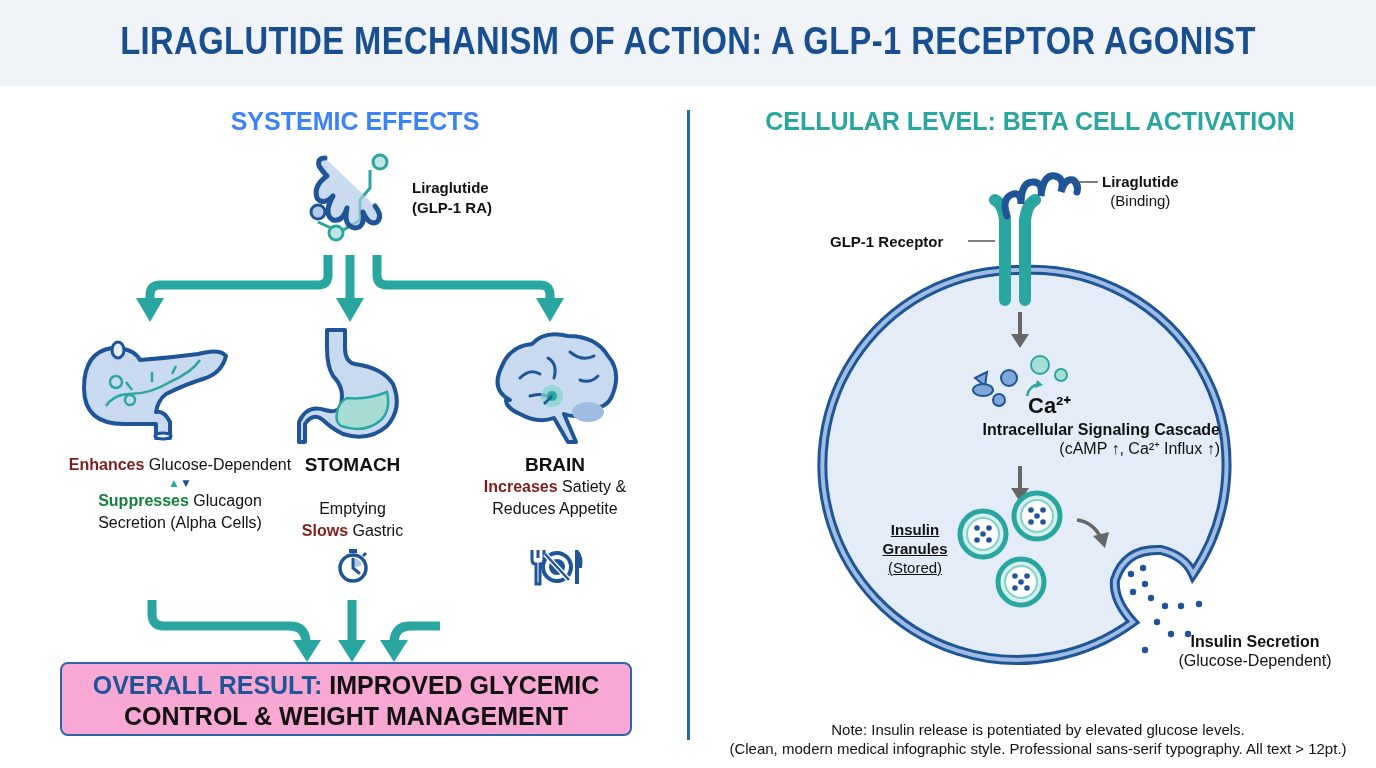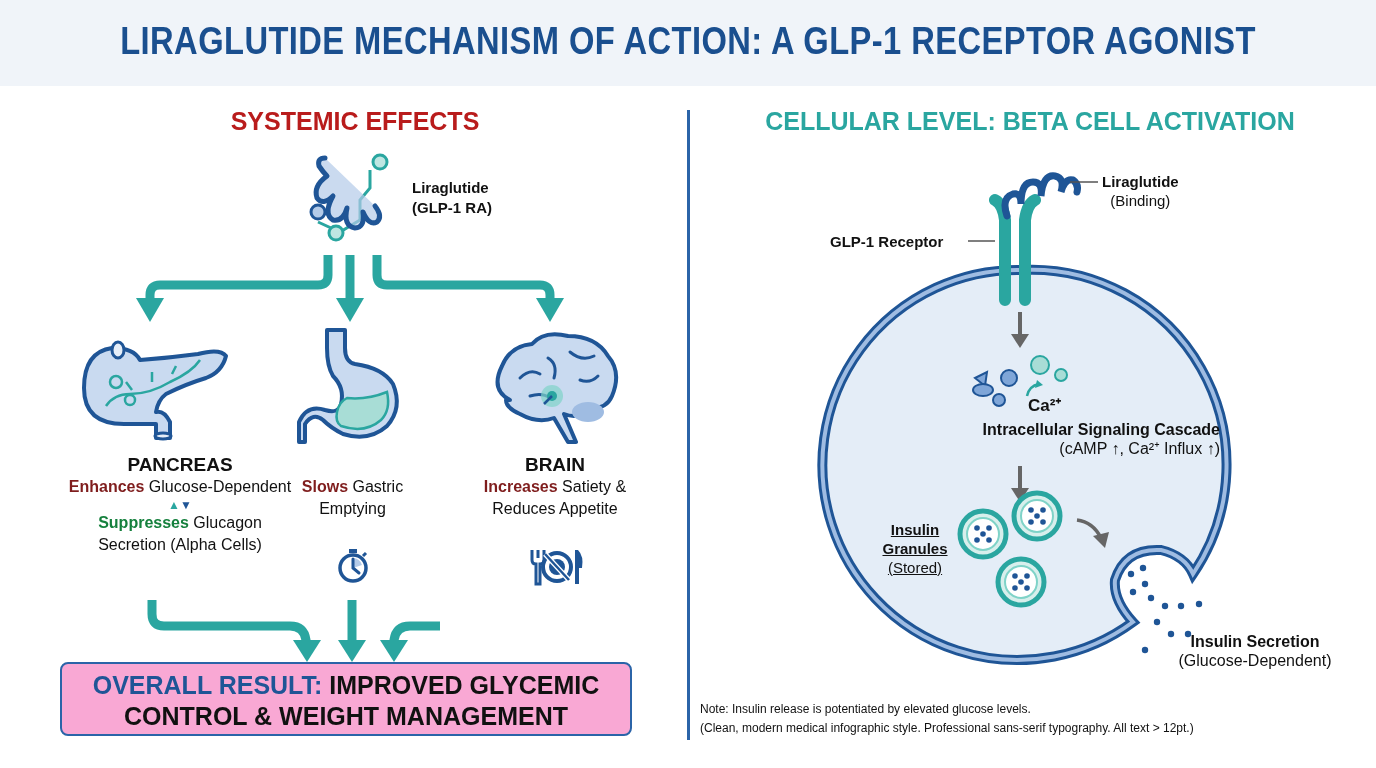--- a/index.html
+++ b/index.html
@@ -4,32 +4,32 @@
 <style>
   html, body { margin:0; padding:0; }
   body { width:1376px; height:768px; background:#ffffff; position:relative; overflow:hidden;
          font-family:"Liberation Sans", sans-serif; color:#111; }
   .abs { position:absolute; }
   .header { left:0; top:0; width:1376px; height:86px; background:#f0f4f9; }
   .title { left:0; top:20px; width:1376px; text-align:center; font-size:38px; font-weight:bold;
            color:#1a4f8f; letter-spacing:0.5px; transform:scaleX(0.86); transform-origin:center; white-space:nowrap; }
   .divider { left:687px; top:110px; width:3px; height:630px; background:#2b64a8; }
   .sec-title { font-size:25px; font-weight:bold; white-space:nowrap; text-align:center; }
-  .sec-left { left:180px; top:107px; width:350px; color:#b91c1c; }
+  .sec-left { left:180px; top:107px; width:350px; color:#3b82f6; }
   .sec-right { left:720px; top:107px; width:620px; color:#2aa6a0; }
   .lbl { font-size:15px; font-weight:bold; text-align:left; line-height:20px; white-space:nowrap; }
   .organ-name { font-size:19px; font-weight:bold; text-align:center; white-space:nowrap; line-height:22px; }
   .organ-sub { font-size:16px; font-weight:bold; text-align:center; white-space:nowrap; line-height:22px; }
   .effect { font-size:16px; text-align:center; line-height:22px; white-space:nowrap; }
   .blue { color:#7f1d1d; font-weight:bold;margin-top:48px; }
   .teal { color:#15803d; font-weight:bold; }
   .result-box { left:60px; top:662px; width:572px; height:74px; background:#f9a8d4; border:2px solid #2b64a8;
                 border-radius:8px; box-sizing:border-box; text-align:center; font-size:25px; font-weight:bold;
                 line-height:31px; padding-top:6px; }
-  .note { left:700px; top:700px; width:676px; font-size:12px; line-height:19px; white-space:nowrap; }
+  .note { left:700px; top:720px; width:676px; text-align:center; font-size:15px; line-height:19px; white-space:nowrap; }
   .cell-lbl { font-size:15px; line-height:19px; white-space:nowrap; }
   svg { position:absolute; overflow:visible; }
 </style>
 </head>
 <body>
 
 <div class="abs header"></div>
 <div class="abs title">LIRAGLUTIDE MECHANISM OF ACTION: A GLP-1 RECEPTOR AGONIST</div>
 <div class="abs divider"></div>
 
@@ -75,31 +75,31 @@
 <svg style="left:490px;top:330px" width="130" height="112" viewBox="0 0 130 112">
   <path d="M20 70 q-20 -10 -8 -34 q8 -20 30 -22 q12 -14 36 -8 q28 0 40 20 q14 16 4 40 q-6 14 -24 12 q-8 12 -24 6 l12 28 h-8 l-14 -24 q-16 6 -34 -4 q-14 -6 -14 -14 z" fill="#c9daf0" stroke="#1f5596" stroke-width="4" stroke-linejoin="round"></path>
   <path d="M30 48 q10 -10 20 -4 M58 28 q10 6 6 20 M80 22 q12 10 24 4 M90 50 q10 4 18 -4 M40 66 q12 -4 20 2" fill="none" stroke="#1f5596" stroke-width="3" stroke-linecap="round"></path>
   <ellipse cx="98" cy="82" rx="16" ry="10" fill="#9fbce2"></ellipse>
   <circle cx="62" cy="66" r="11" fill="#7fd3c8" fill-opacity="0.7"></circle>
   <circle cx="62" cy="66" r="5" fill="#2aa6a0"></circle>
   <path d="M62 66 l-8 8" stroke="#1f5596" stroke-width="2.5"></path>
 </svg>
 
 <div class="abs" style="left:30px;top:454px;width:300px;">
-  <div class="organ-name">PANCREAS</div>
   <div class="effect"><span class="blue">Enhances</span><span> Glucose-Dependent</span></div>
   <div style="text-align:center;height:14px;line-height:14px;font-size:12px;"><span style="color:#2aa6a0">▲</span><span style="color:#1f5596">▼</span></div>
   <div class="effect"><span class="teal">Suppresses</span><span> Glucagon</span></div>
   <div class="effect">Secretion (Alpha Cells)</div>
 </div>
 
 <div class="abs" style="left:250px;top:454px;width:205px;">
+  <div class="organ-name">STOMACH</div>
   <div style="height:22px"></div>
+  <div class="effect">Emptying</div>
   <div class="effect"><span class="blue">Slows</span><span> Gastric</span></div>
-  <div class="effect">Emptying</div>
 </div>
 <svg style="left:336px;top:548px" width="34" height="36" viewBox="0 0 34 36">
   <rect x="13" y="1" width="8" height="4" fill="#1f5596"></rect>
   <line x1="27" y1="8" x2="30" y2="5" stroke="#1f5596" stroke-width="3"></line>
   <circle cx="17" cy="20" r="13" fill="none" stroke="#1f5596" stroke-width="3.5"></circle>
   <path d="M17 20 V10 A10 10 0 0 1 26 17 Z" fill="#b4cbe8"></path>
   <path d="M17 11 V20 L23 25" fill="none" stroke="#1f5596" stroke-width="3" stroke-linecap="round"></path>
 </svg>
 
 <div class="abs" style="left:455px;top:454px;width:200px;">
@@ -206,21 +206,21 @@
       <circle cx="373" cy="474" r="3.2"></circle>
       <circle cx="330" cy="490" r="3.2"></circle>
   </g>
 </svg>
 
 <div class="abs cell-lbl" style="left:1102px;top:172px;text-align:center;">
   <div style="font-weight:bold">Liraglutide</div>
   <div>(Binding)</div>
 </div>
 <div class="abs cell-lbl" style="left:830px;top:232px;font-weight:bold;">GLP-1 Receptor</div>
-<div class="abs cell-lbl" style="left:1028px;top:396px;font-weight:bold;font-size:17px;">Ca²⁺</div>
+<div class="abs cell-lbl" style="left:1028px;top:396px;font-weight:bold;font-size:22px;">Ca²⁺</div>
 <div class="abs cell-lbl" style="left:820px;top:420px;width:400px;text-align:right;">
   <div style="font-weight:bold;font-size:16px">Intracellular Signaling Cascade</div>
   <div style="font-size:16px">(cAMP ↑, Ca²⁺ Influx ↑)</div>
 </div>
 <div class="abs cell-lbl" style="left:880px;top:520px;width:70px;text-align:center;text-decoration:underline;">
   <div style="font-weight:bold">Insulin</div>
   <div style="font-weight:bold">Granules</div>
   <div>(Stored)</div>
 </div>
 <div class="abs cell-lbl" style="left:1170px;top:632px;width:170px;text-align:center;">

